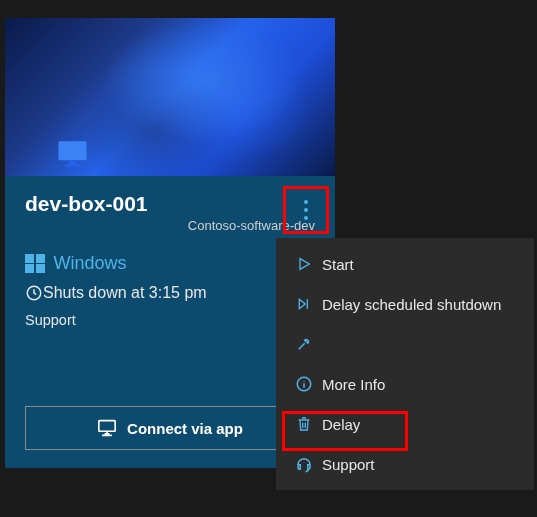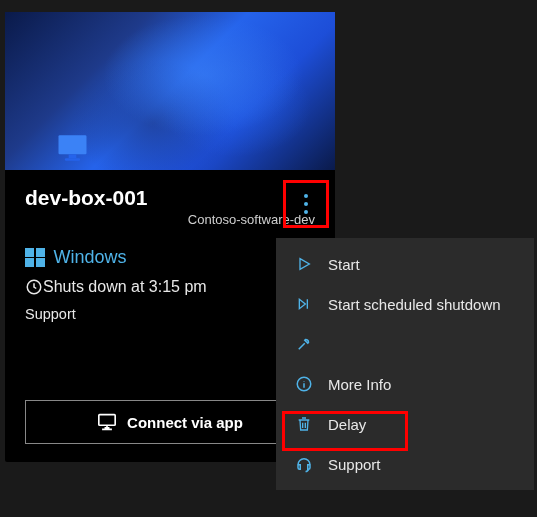--- a/index.html
+++ b/index.html
@@ -7,22 +7,22 @@
       background: #1a1a1a;
       font-family: 'Segoe UI', -apple-system, sans-serif;
       color: #fff;
       width: 537px;
       height: 517px;
       overflow: hidden;
       position: relative;
     }
     .card {
       width: 330px;
-      background: #000000;
-      margin: 12px 0 0 5px;
+      background: #0c4a6e;
+      margin: 18px 0 0 5px;
       border-radius: 2px;
       overflow: visible;
       position: relative;
     }
     .thumbnail {
       width: 100%;
       height: 158px;
       background: linear-gradient(135deg, #0a1a4a 0%, #1e3a8a 30%, #2563eb 50%, #1d4ed8 70%, #0a1a4a 100%);
       position: relative;
       overflow: hidden;
@@ -120,21 +120,21 @@
       position: absolute;
       left: 276px;
       top: 238px;
       width: 258px;
       background: #2b2b2b;
       padding: 6px 0;
     }
     .menu-item {
       display: flex;
       align-items: center;
-      gap: 14px;
+      gap: 8px;
       padding: 10px 18px;
       font-size: 15px;
       color: #e8e8e8;
       cursor: pointer;
       position: relative;
     }
     .menu-item .icon-slot {
       width: 20px;
       height: 20px;
       display: flex;
@@ -221,21 +221,21 @@
     </span>
     <span>Start</span>
   </div>
   <div class="menu-item">
     <span class="icon-slot">
       <svg width="16" height="16" viewBox="0 0 24 24" fill="none" stroke="#4fb3e8" stroke-width="2">
         <path d="M5 5 L14 12 L5 19 Z"></path>
         <path d="M17 5 L17 19"></path>
       </svg>
     </span>
-    <span>Start scheduled shutdown</span>
+    <span>Delay scheduled shutdown</span>
   </div>
   <div class="menu-item">
     <span class="icon-slot">
       <svg width="18" height="18" viewBox="0 0 24 24" fill="none" stroke="#4fb3e8" stroke-width="2">
         <path d="M14 6 a4 4 0 0 1 4 4 l-1 1 -4 -4 z M13 11 L5 19"></path>
       </svg>
     </span>
   </div>
   <div class="menu-item">
     <span class="icon-slot">

